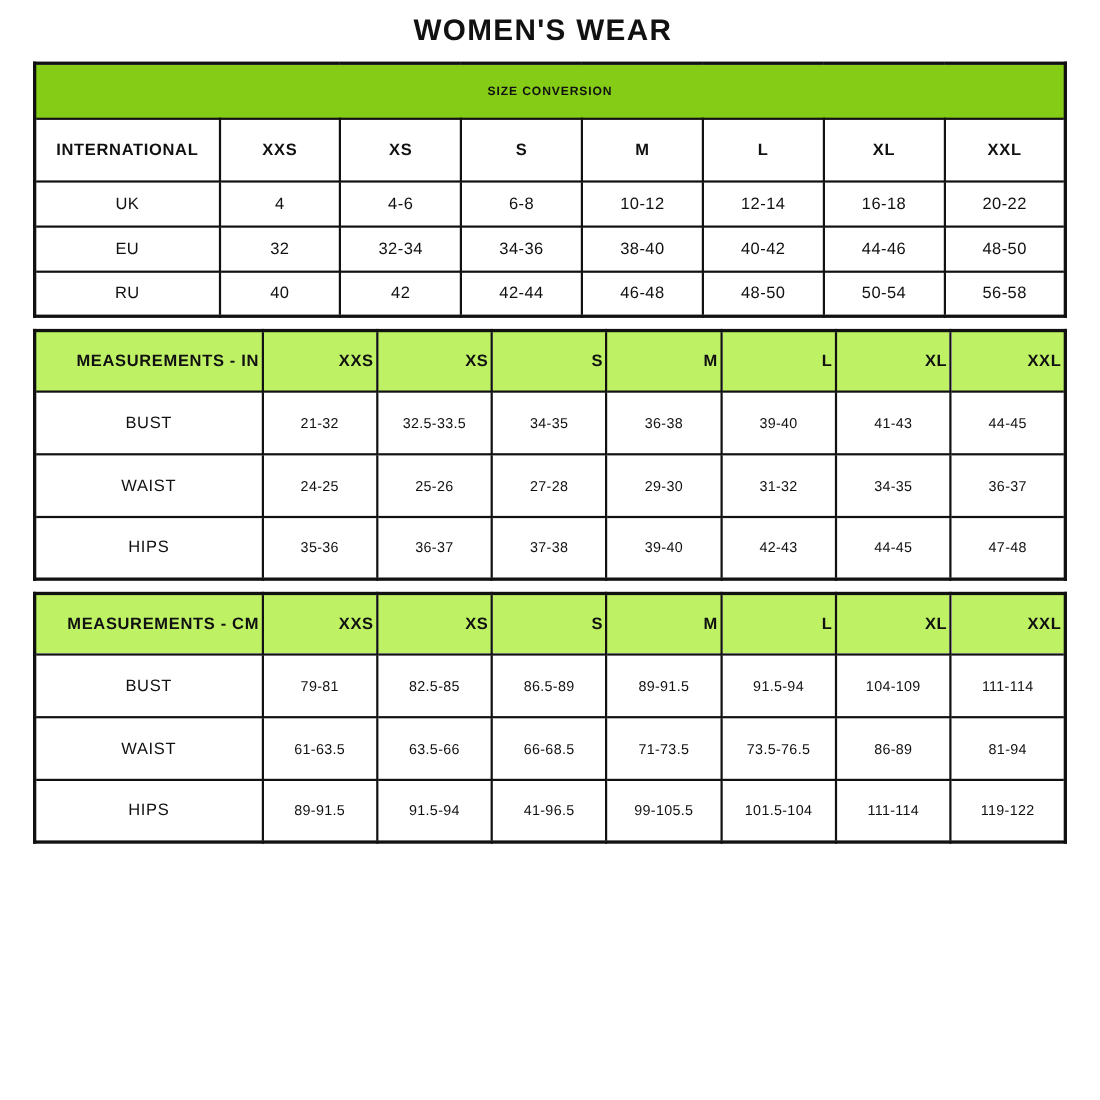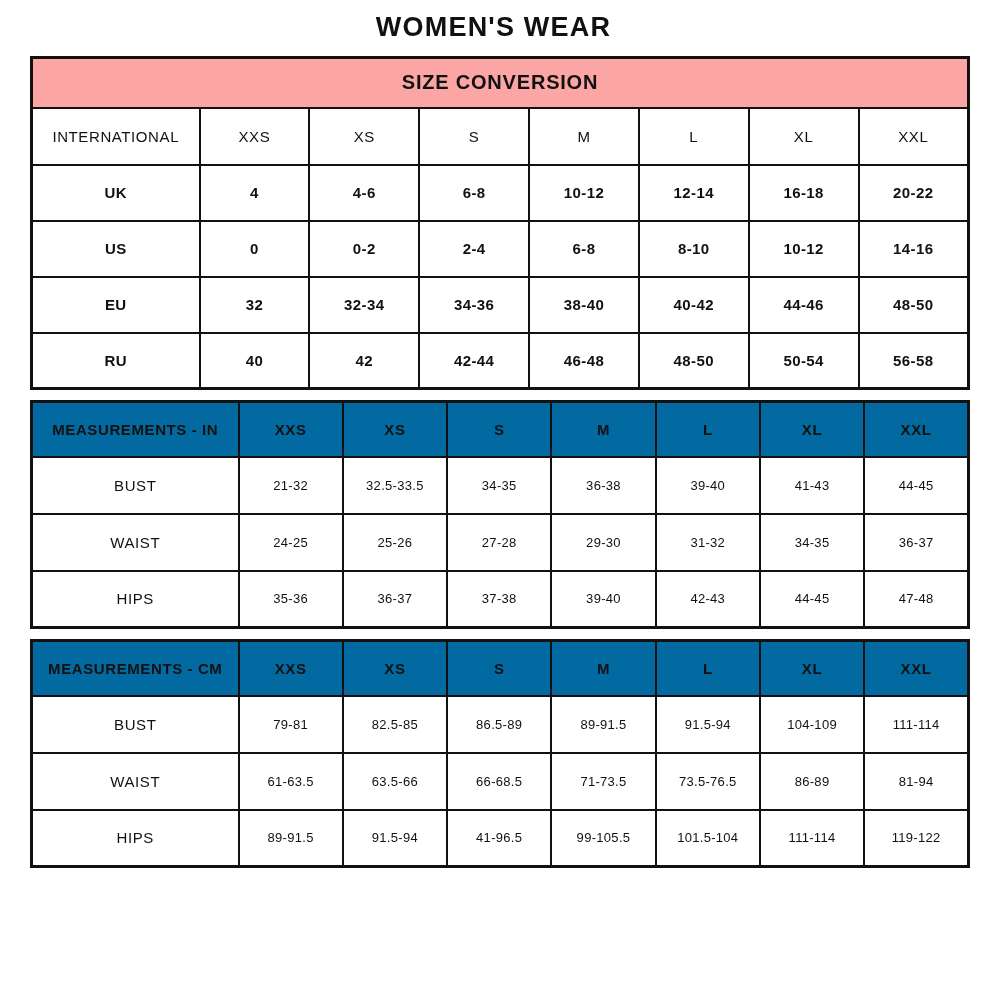--- a/index.html
+++ b/index.html
@@ -24,35 +24,36 @@
     border: 3px solid #111111;
   }
   td, th {
     border: 2px solid #111111;
     text-align: center;
     vertical-align: middle;
     padding: 0 2px;
     overflow: hidden;
   }
   .band th {
-    background: #fca5a5;
+    background: #84cc16;
     height: 50px;
-    font-size: 20px;
+    font-size: 11px;
     font-weight: 700;
     letter-spacing: 0.8px;
   }
-  .sc-head td { height: 57px; font-size: 15px; font-weight: 400; letter-spacing: 0.6px; }
-  .sc-row td  { height: 56px; font-size: 15px; font-weight: 700; letter-spacing: 0.4px; }
+  .sc-head td { height: 57px; font-size: 15px; font-weight: 700; letter-spacing: 0.6px; }
+  .sc-row td  { height: 41px; font-size: 15px; font-weight: 400; letter-spacing: 0.4px; }
   .m-table { margin-top: 10px; }
   .m-head th {
-    background: #0369a1;
+    background: #bef264;
     height: 55px;
     font-size: 15px;
     font-weight: 700;
     letter-spacing: 0.6px;
+    text-align: right;
   }
   .m-row td { height: 57px; font-size: 13px; font-weight: 400; letter-spacing: 0.3px; }
   .m-row td.rowlab { font-size: 15px; letter-spacing: 0.6px; }
   col.first-sc { width: 168px; }
   col.first-m  { width: 207px; }
 </style>
 </head>
 <body>
 
 <div class="page">
@@ -82,30 +83,20 @@
     <tbody>
       <tr class="sc-row">
         <td>UK</td>
         <td>4</td>
         <td>4-6</td>
         <td>6-8</td>
         <td>10-12</td>
         <td>12-14</td>
         <td>16-18</td>
         <td>20-22</td>
-      </tr>
-      <tr class="sc-row">
-        <td>US</td>
-        <td>0</td>
-        <td>0-2</td>
-        <td>2-4</td>
-        <td>6-8</td>
-        <td>8-10</td>
-        <td>10-12</td>
-        <td>14-16</td>
       </tr>
       <tr class="sc-row">
         <td>EU</td>
         <td>32</td>
         <td>32-34</td>
         <td>34-36</td>
         <td>38-40</td>
         <td>40-42</td>
         <td>44-46</td>
         <td>48-50</td>

